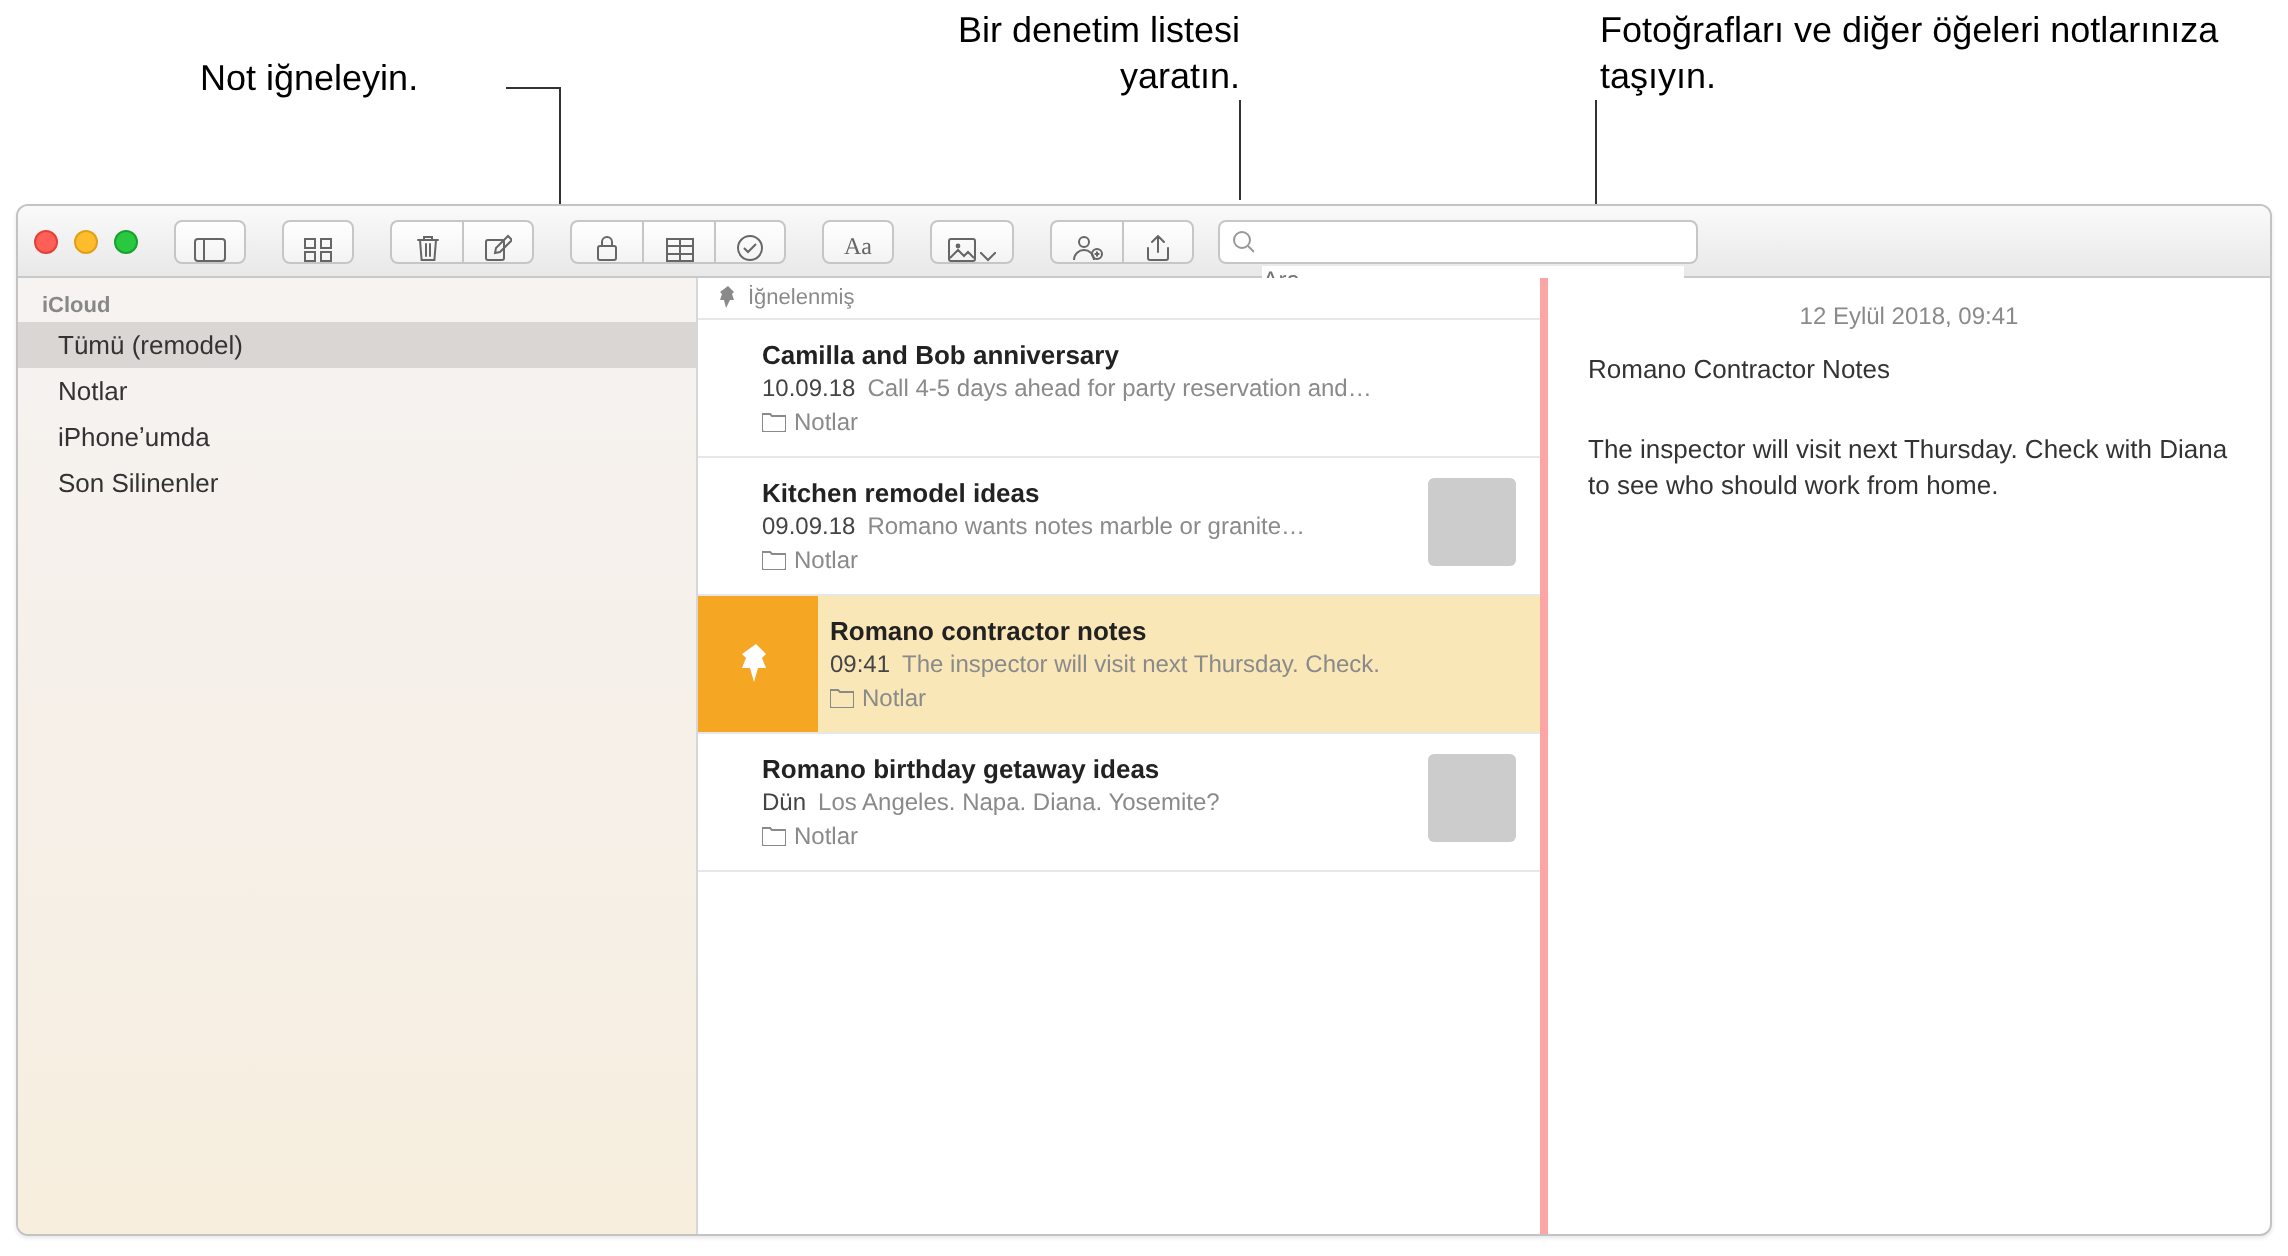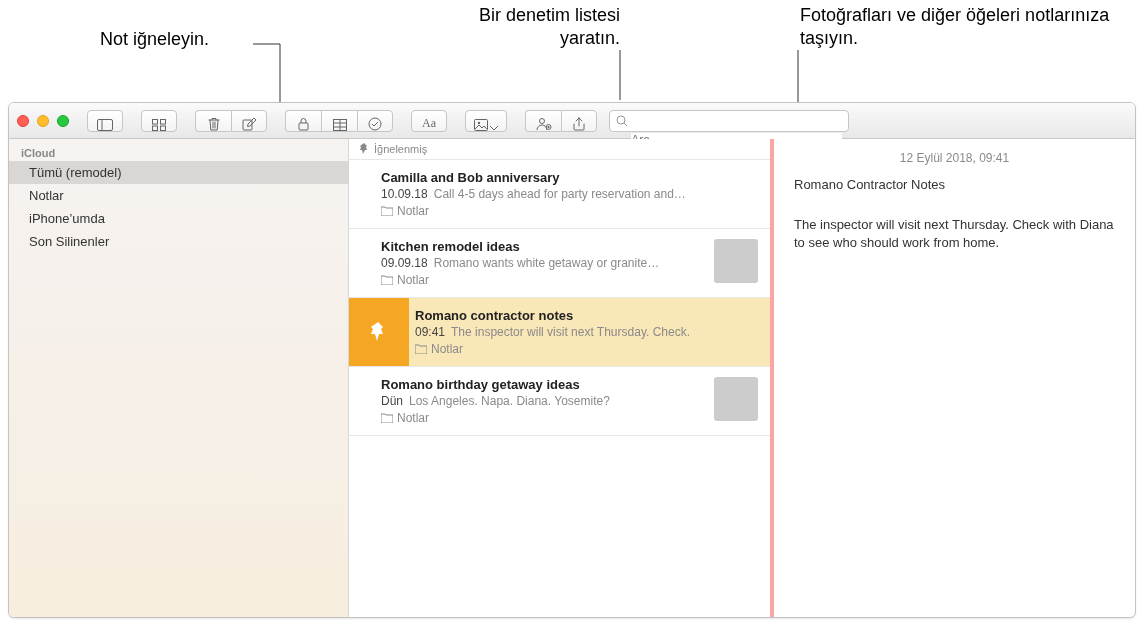--- a/index.html
+++ b/index.html
@@ -403,21 +403,21 @@
               </svg>
             <span>Notlar</span>
           </div>
         </div>
       </div>
 
       <div class="note-item">
         <div class="content">
           <div class="title">Kitchen remodel ideas</div>
           <div class="meta">
-            <span class="date">09.09.18</span><span>Romano wants white getaway or granite…</span>
+            <span class="date">09.09.18</span><span>Romano wants notes marble or granite…</span>
           </div>
           <div class="folder-row">
             <svg class="folder-icon-svg">
                 <path d="M0 1h4l1 1h7v7a1 1 0 01-1 1H1a1 1 0 01-1-1z" fill="none" stroke="#8a8a8a"></path>
               </svg>
             <span>Notlar</span>
           </div>
         </div>
         <div class="thumb thumb-wood"></div>
       </div>

